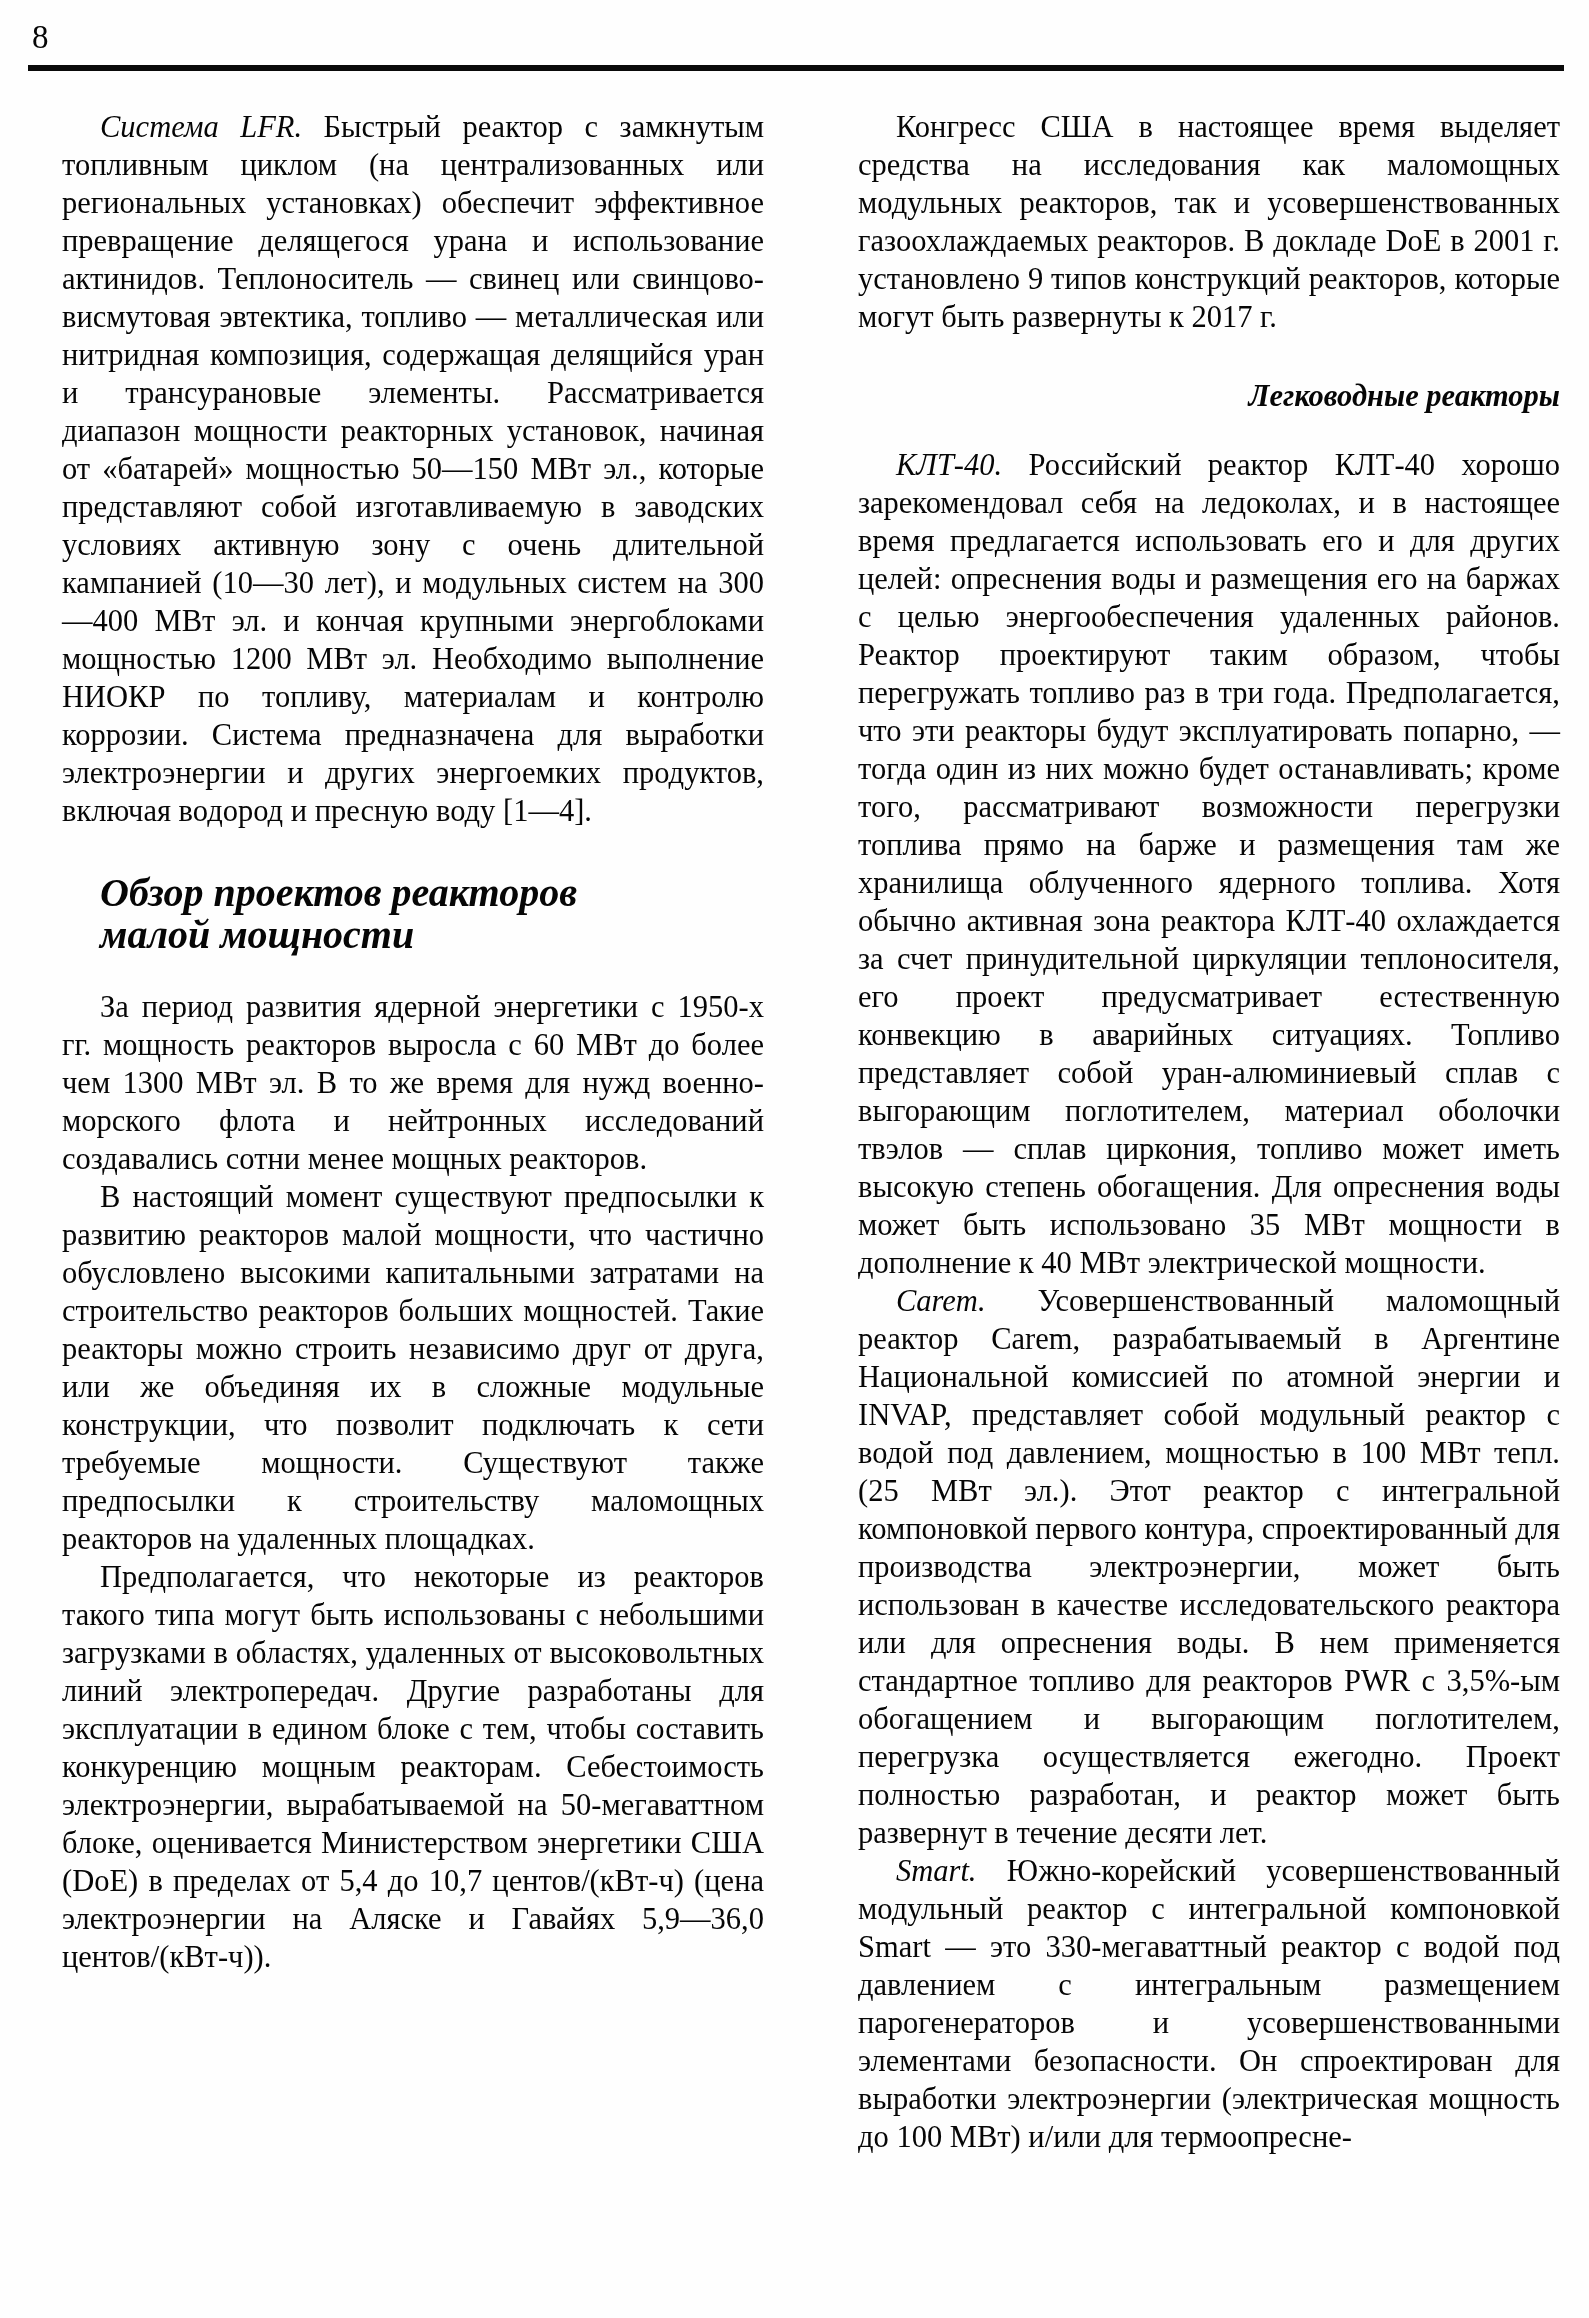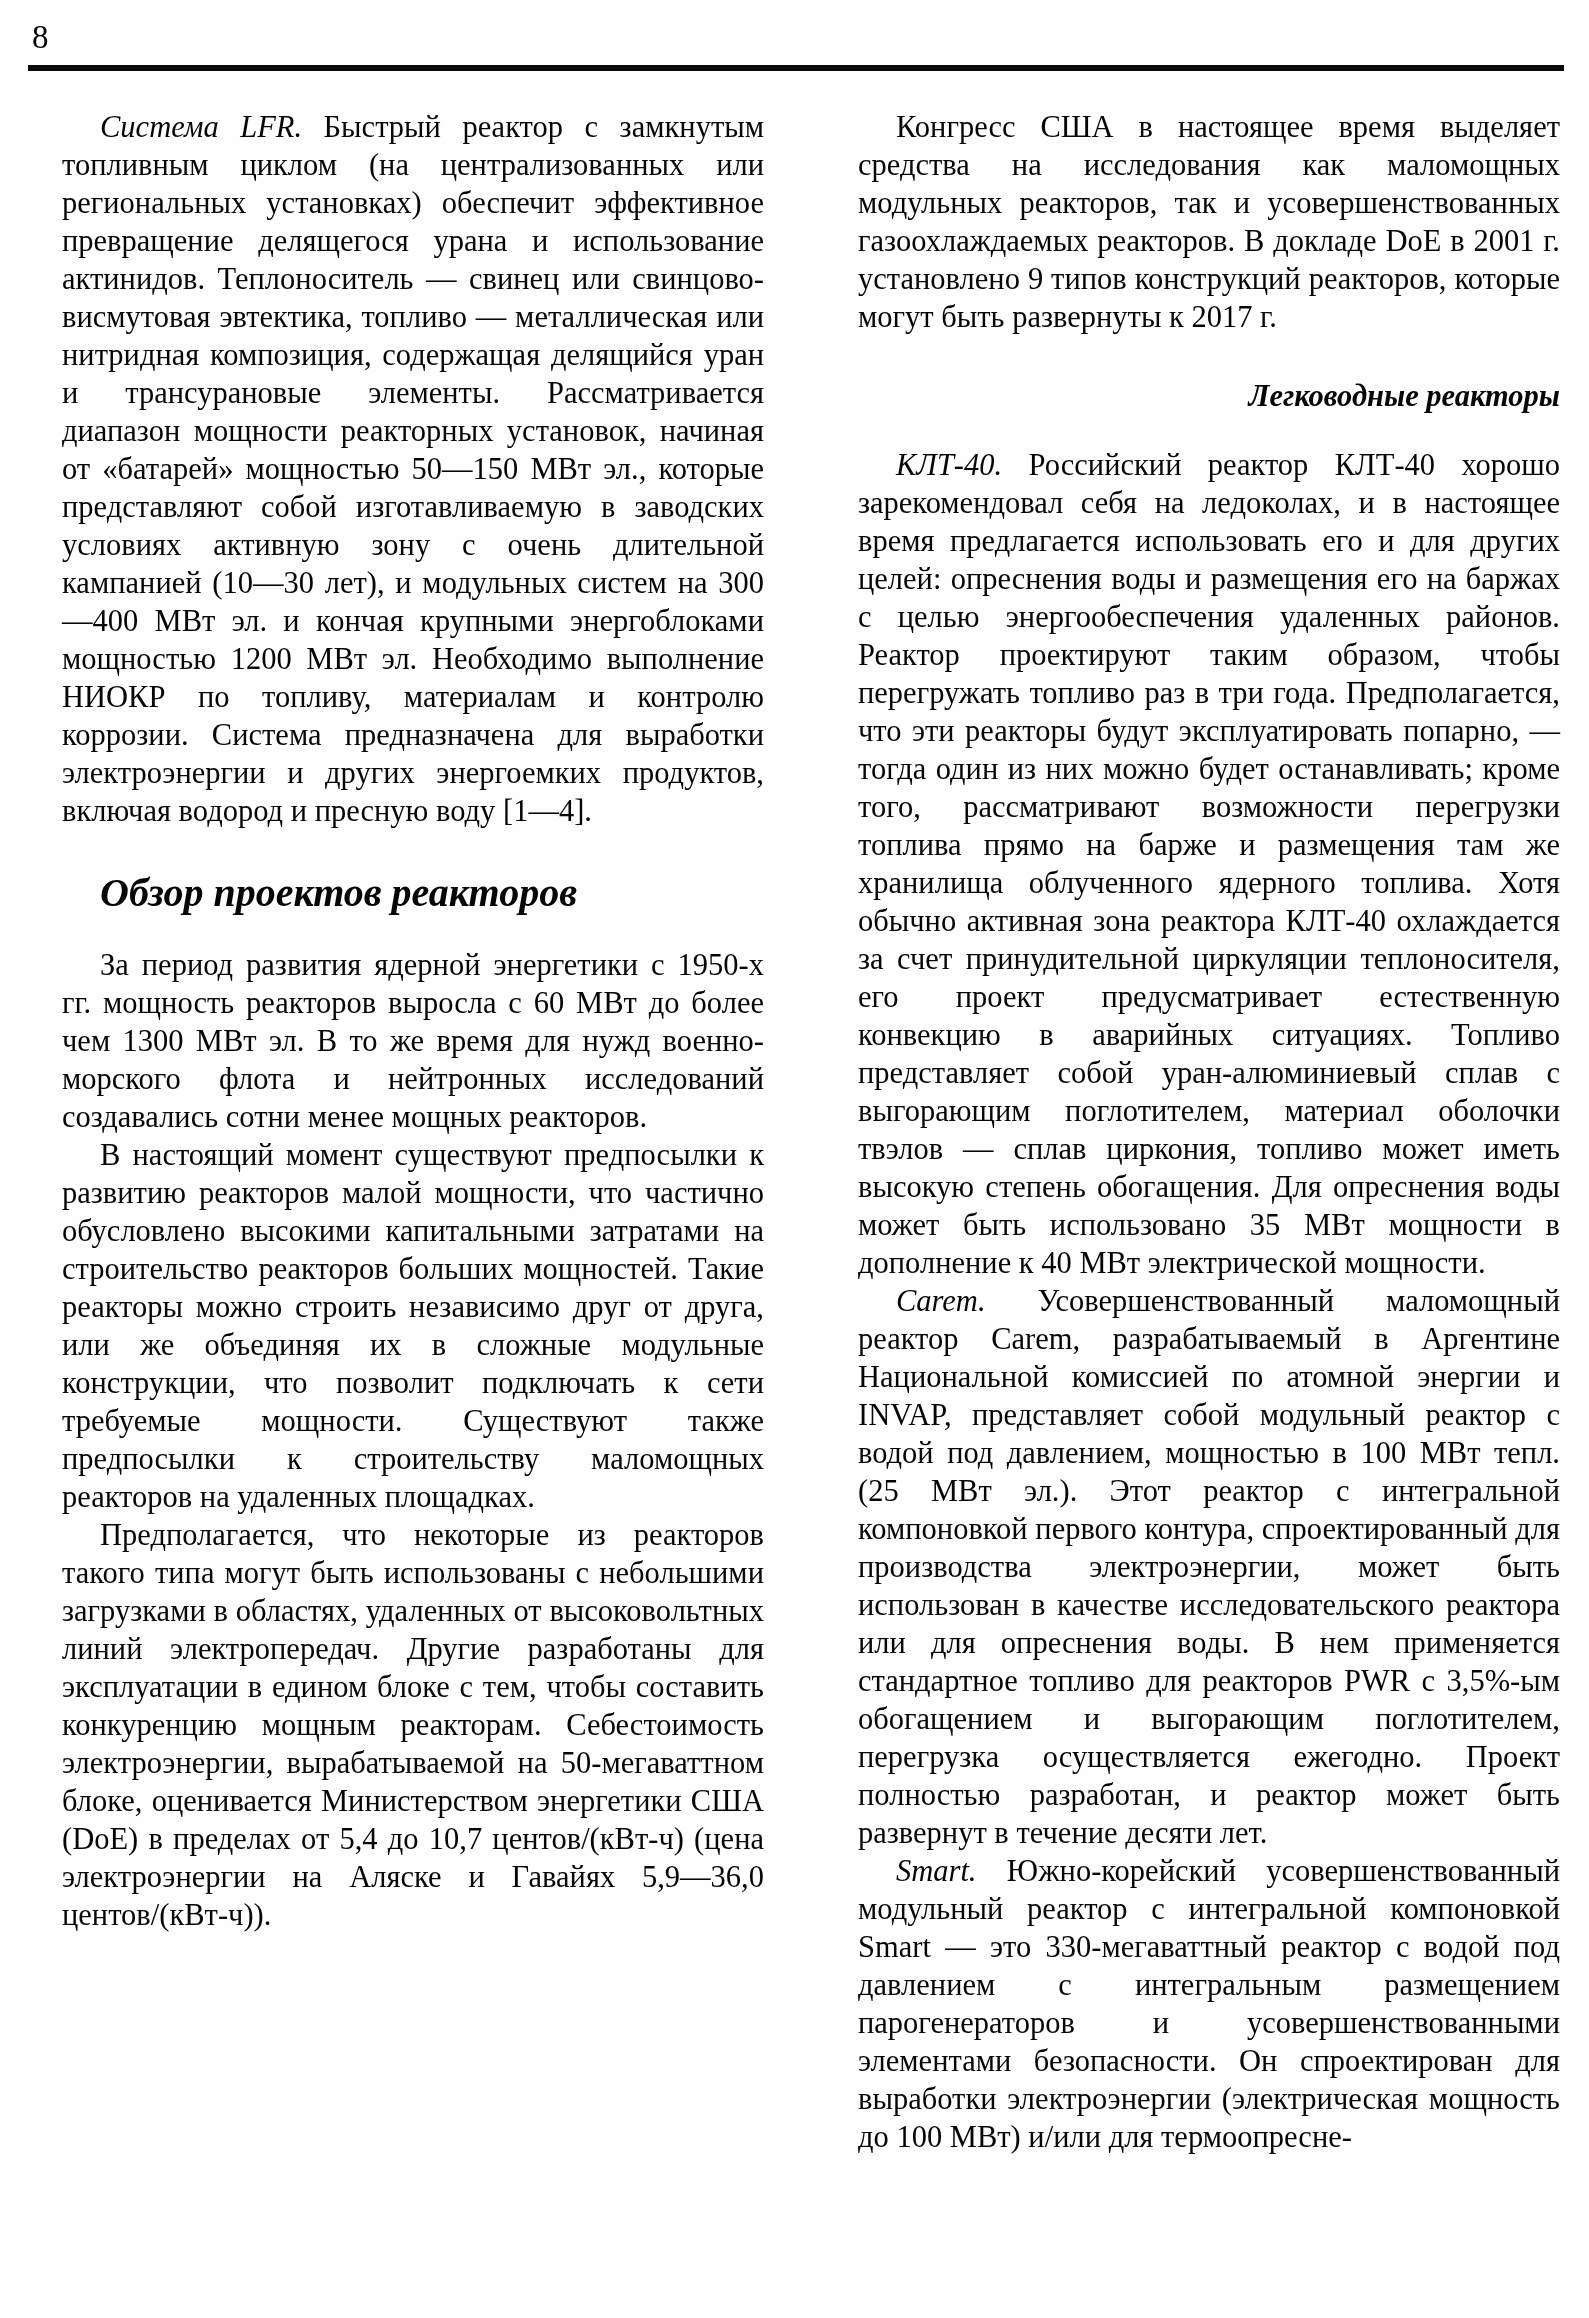--- a/index.html
+++ b/index.html
@@ -90,20 +90,21 @@
 
   <div class="header-rule"></div>
 
   <main class="columns">
 
     <section class="col">
       <p class="body-para"><span class="lead-italic">Система LFR.</span> <span>Быстрый реактор с замкнутым топливным циклом (на централизованных или региональных установках) обеспечит эффективное превращение делящегося урана и использование актинидов. Теплоноситель — свинец или свинцово-висмутовая эвтектика, топливо — металлическая или нитридная композиция, содержащая делящийся уран и трансурановые элементы. Рассматривается диапазон мощности реакторных установок, начиная от «батарей» мощностью 50—150 МВт эл., которые представляют собой изготавливаемую в заводских условиях активную зону с очень длительной кампанией (10—30 лет), и модульных систем на 300—400 МВт эл. и кончая крупными энергоблоками мощностью 1200 МВт эл. Необходимо выполнение НИОКР по топливу, материалам и контролю коррозии. Система предназначена для выработки электроэнергии и других энергоемких продуктов, включая водород и пресную воду [1—4].</span></p>
 
       <h2 class="section-heading-left">
         <span>Обзор проектов реакторов</span>
+        <span>малой мощности</span>
       </h2>
 
       <p class="body-para">За период развития ядерной энергетики с 1950-х гг. мощность реакторов выросла с 60 МВт до более чем 1300 МВт эл. В то же время для нужд военно-морского флота и нейтронных исследований создавались сотни менее мощных реакторов.</p>
       <p class="body-para">В настоящий момент существуют предпосылки к развитию реакторов малой мощности, что частично обусловлено высокими капитальными затратами на строительство реакторов больших мощностей. Такие реакторы можно строить независимо друг от друга, или же объединяя их в сложные модульные конструкции, что позволит подключать к сети требуемые мощности. Существуют также предпосылки к строительству маломощных реакторов на удаленных площадках.</p>
       <p class="body-para">Предполагается, что некоторые из реакторов такого типа могут быть использованы с небольшими загрузками в областях, удаленных от высоковольтных линий электропередач. Другие разработаны для эксплуатации в едином блоке с тем, чтобы составить конкуренцию мощным реакторам. Себестоимость электроэнергии, вырабатываемой на 50-мегаваттном блоке, оценивается Министерством энергетики США (DoE) в пределах от 5,4 до 10,7 центов/(кВт-ч) (цена электроэнергии на Аляске и Гавайях 5,9—36,0 центов/(кВт-ч)).</p>
     </section>
 
     <section class="col">
       <p class="body-para">Конгресс США в настоящее время выделяет средства на исследования как маломощных модульных реакторов, так и усовершенствованных газоохлаждаемых реакторов. В докладе DoE в 2001 г. установлено 9 типов конструкций реакторов, которые могут быть развернуты к 2017 г.</p>
 

